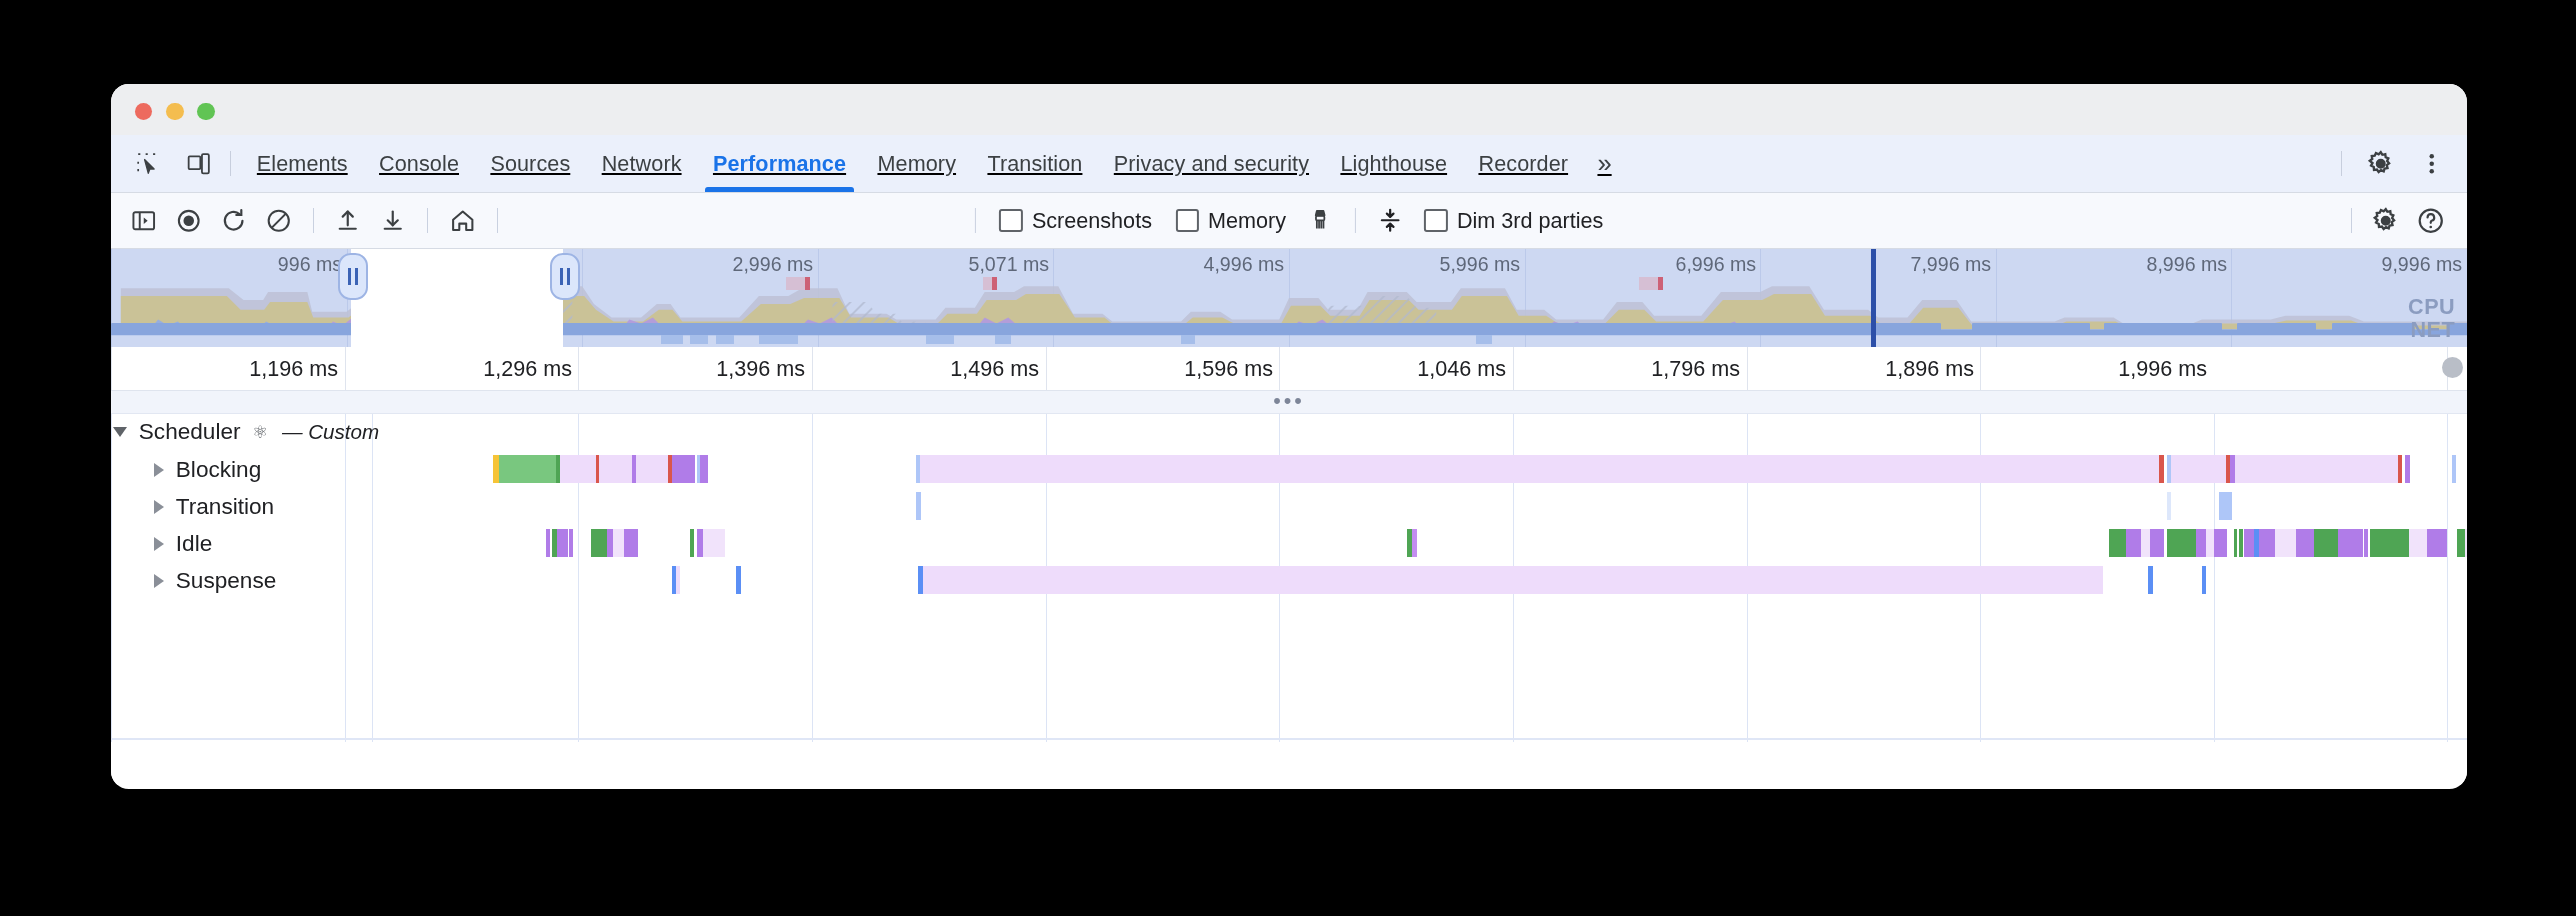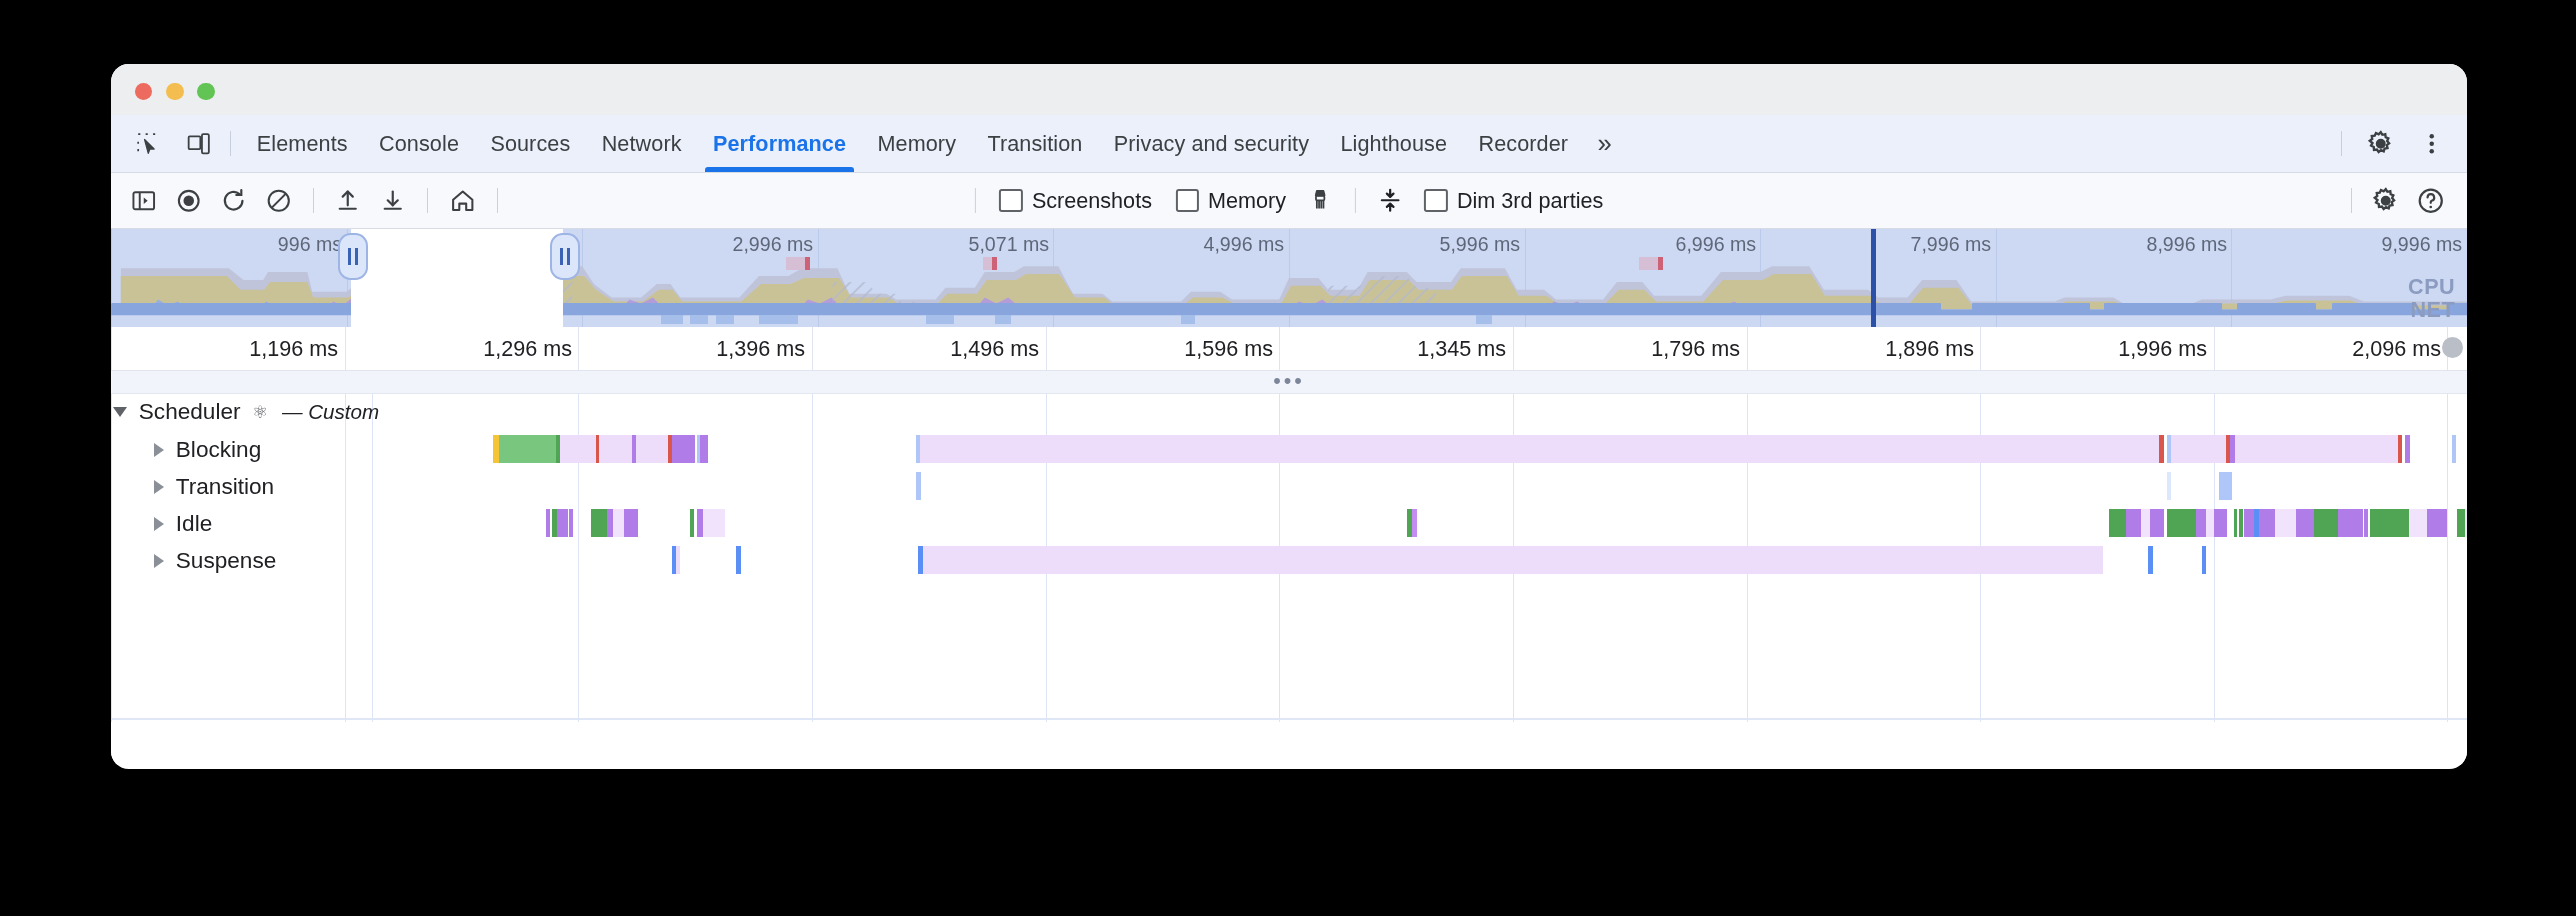--- a/index.html
+++ b/index.html
@@ -1,22 +1,23 @@
 <!DOCTYPE html>
 <html><head>
 <meta charset="utf-8">
 <style>
   html,body{margin:0;padding:0;background:#000;}
   body{width:2576px;height:917px;overflow:hidden;font-family:"Liberation Sans",sans-serif;}
 
   
   #window{
-    position:absolute;left:111px;top:64px;width:2356px;height:705px;
+    position:absolute;left:111px;top:84px;width:2356px;height:705px;
     background:#ffffff;border-radius:17.7px;overflow:hidden;
     box-shadow:0 5.9px 25.5px rgba(0,0,0,.35);
+    text-decoration:underline;
   }
   #titlebar{
     height:51px;background:#edeef0;position:relative;
   }
   .dot{position:absolute;top:18.7px;width:17.7px;height:17.7px;border-radius:50%;}
   .dot.red{left:23.6px;background:#ed6a5e;}
   .dot.yellow{left:55px;background:#f4bd4f;}
   .dot.green{left:86px;background:#61c454;}
 
   
@@ -380,34 +381,31 @@
       </div>
 
     <div id="ov-marker" style="left:1760px;"></div>
 
     <div class="ov-label" id="ov-cpu-label">CPU</div>
     <div class="ov-label" id="ov-net-label">NET</div>
   </div>
 
   <div id="detailruler">
       <div class="dr-tick" style="left: 2336px; width: 234px;"></div>
-      <div class="dr-tick" style="left: 2103px; width: 234px;">
-        <span>2,096 ms</span>
-      </div>
       <div class="dr-tick" style="left: 1869px; width: 234px;">
         <span>1,996 ms</span>
       </div>
       <div class="dr-tick" style="left: 1636px; width: 234px;">
         <span>1,896 ms</span>
       </div>
       <div class="dr-tick" style="left: 1402px; width: 234px;">
         <span>1,796 ms</span>
       </div>
       <div class="dr-tick" style="left: 1168px; width: 234px;">
-        <span>1,345 ms</span>
+        <span>1,046 ms</span>
       </div>
       <div class="dr-tick" style="left: 935px; width: 234px;">
         <span>1,596 ms</span>
       </div>
       <div class="dr-tick" style="left: 701px; width: 234px;">
         <span>1,496 ms</span>
       </div>
       <div class="dr-tick" style="left: 467px; width: 234px;">
         <span>1,396 ms</span>
       </div>

